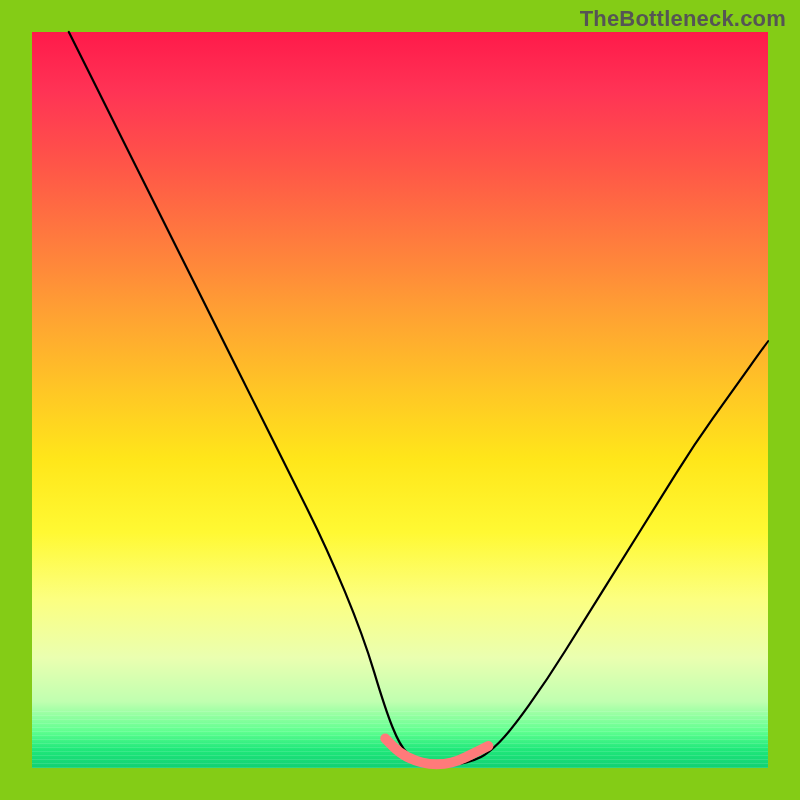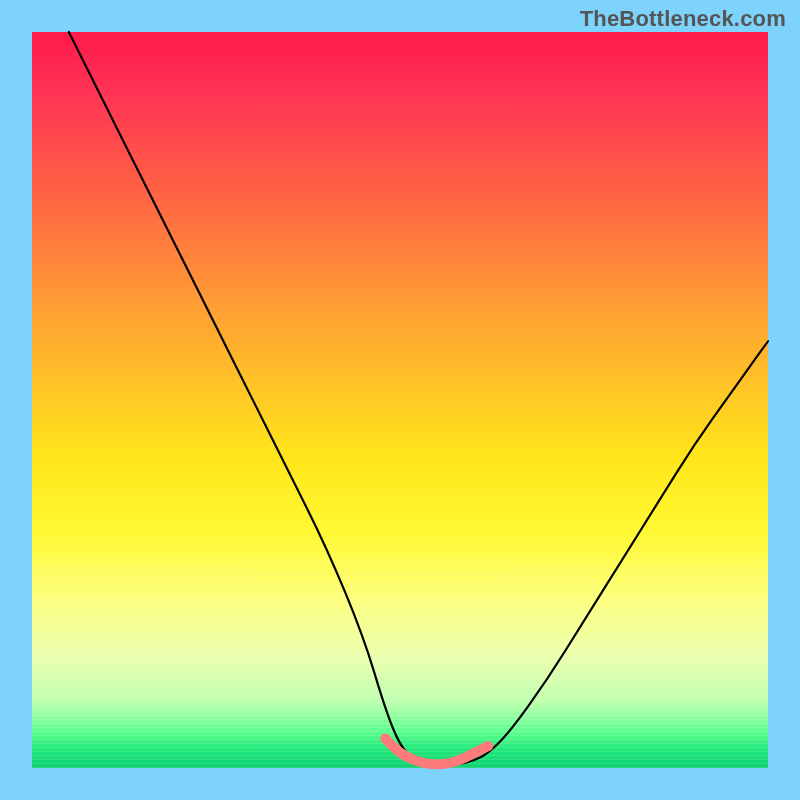--- a/index.html
+++ b/index.html
@@ -1,21 +1,21 @@
 <!DOCTYPE html>
 <html><head>
 <meta charset="utf-8">
 <style>
   * { margin: 0; padding: 0; box-sizing: border-box; }
   html, body { width: 800px; height: 800px; overflow: hidden; background: #000; }
   .chart-container {
     position: relative;
     width: 800px;
     height: 800px;
-    background: #7dd3fc;
+    background: #84cc16;
   }
   .plot-area {
     position: absolute;
     left: 32px;
     top: 32px;
     width: 736px;
     height: 736px;
     background: linear-gradient(to bottom,
       #ff1a4a 0%,
       #ff3355 8%,

